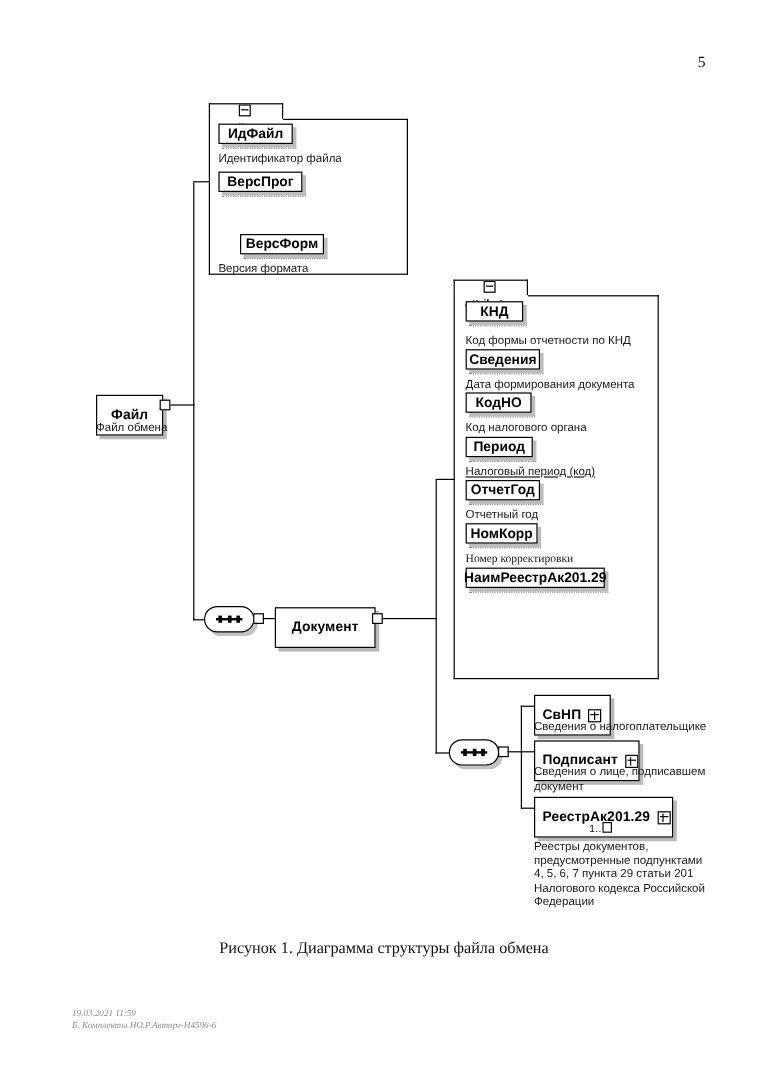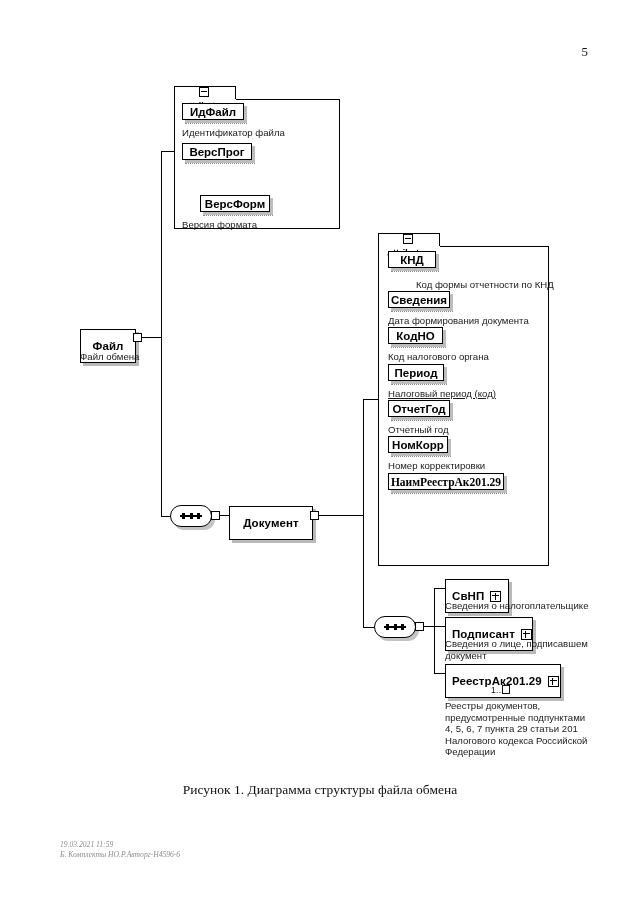--- a/index.html
+++ b/index.html
@@ -200,21 +200,21 @@
   <div class="attrpanel-tab" style="left:378px;top:233px;width:62px;">
     <span class="minusbox"></span>
     <span>attributes</span>
   </div>
   <div class="attrpanel-top" style="left:440px;top:246px;width:109px;"></div>
   <div class="attrpanel" style="left:378px;top:246px;width:171px;height:320px;"></div>
 
   <div class="attrbox" style="left:388px;top:251px;width:48px;height:17px;">
     <span>КНД</span>
   </div>
-  <div class="desc" style="left:388px;top:279px;width:160px;margin-left:28px;">Код формы отчетности по КНД</div>
+  <div class="desc" style="left:388px;top:279px;width:160px;">Код формы отчетности по КНД</div>
 
   <div class="attrbox" style="left:388px;top:291px;width:62px;height:17px;">
     <span>Сведения</span>
   </div>
   <div class="desc" style="left:388px;top:315px;width:165px;">Дата формирования документа</div>
 
   <div class="attrbox" style="left:388px;top:327px;width:55px;height:17px;">
     <span>КодНО</span>
   </div>
   <div class="desc" style="left:388px;top:351px;width:160px;">Код налогового органа</div>
@@ -225,23 +225,23 @@
   <div class="desc" style="left:388px;top:388px;width:160px;text-decoration:underline;">Налоговый период (код)</div>
 
   <div class="attrbox" style="left:388px;top:400px;width:62px;height:17px;">
     <span>ОтчетГод</span>
   </div>
   <div class="desc" style="left:388px;top:424px;width:160px;">Отчетный год</div>
 
   <div class="attrbox" style="left:388px;top:436px;width:60px;height:17px;">
     <span>НомКорр</span>
   </div>
-  <div class="desc" style="left:388px;top:460px;width:160px;">Номер корректировки</div>
-
-  <div class="attrbox" style="left:388px;top:473px;width:116px;height:17px;font-family:Liberation Serif, serif;">
+  <div class="desc" style="left:388px;top:460px;width:160px;font-family:Liberation Serif, serif;">Номер корректировки</div>
+
+  <div class="attrbox" style="left:388px;top:473px;width:116px;height:17px;">
     <span>НаимРеестрАк201.29</span>
   </div>
 
   <div class="seq" style="left:374px;top:616px;">
     <span class="bar">
         <span></span>
       </span>
   </div>
   <div class="seqport" style="left:415px;top:622px;"></div>
 

